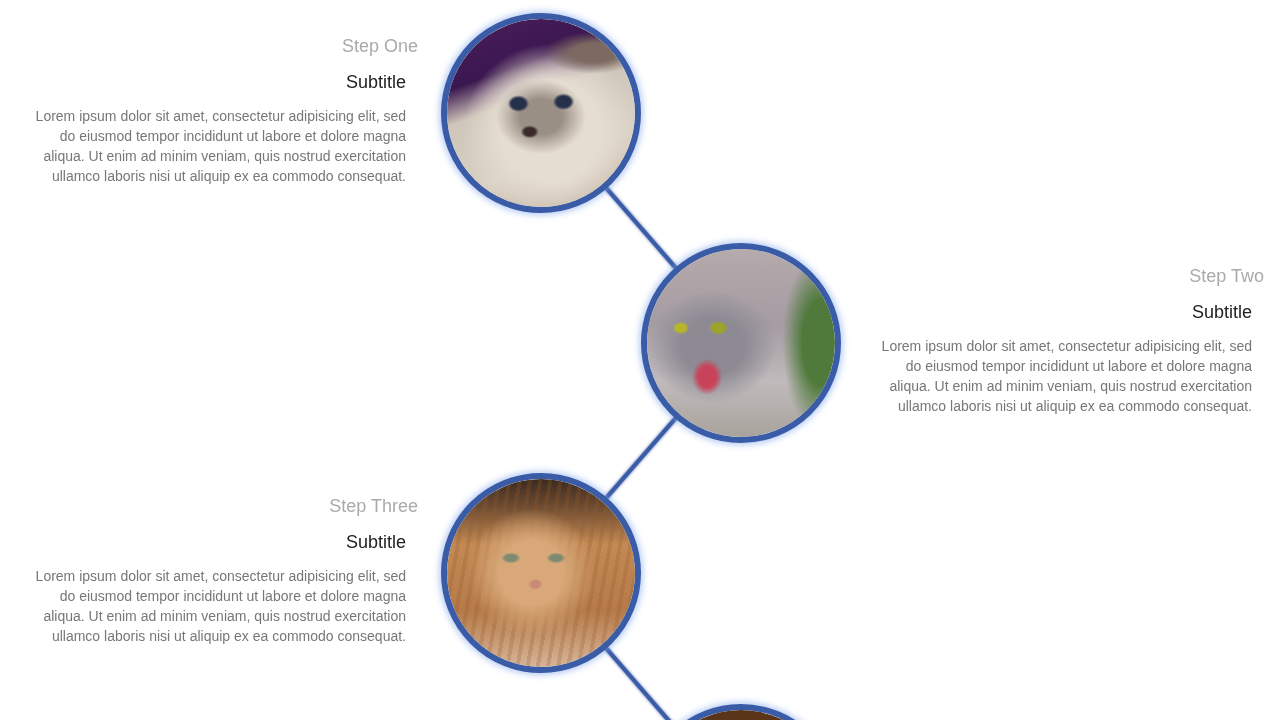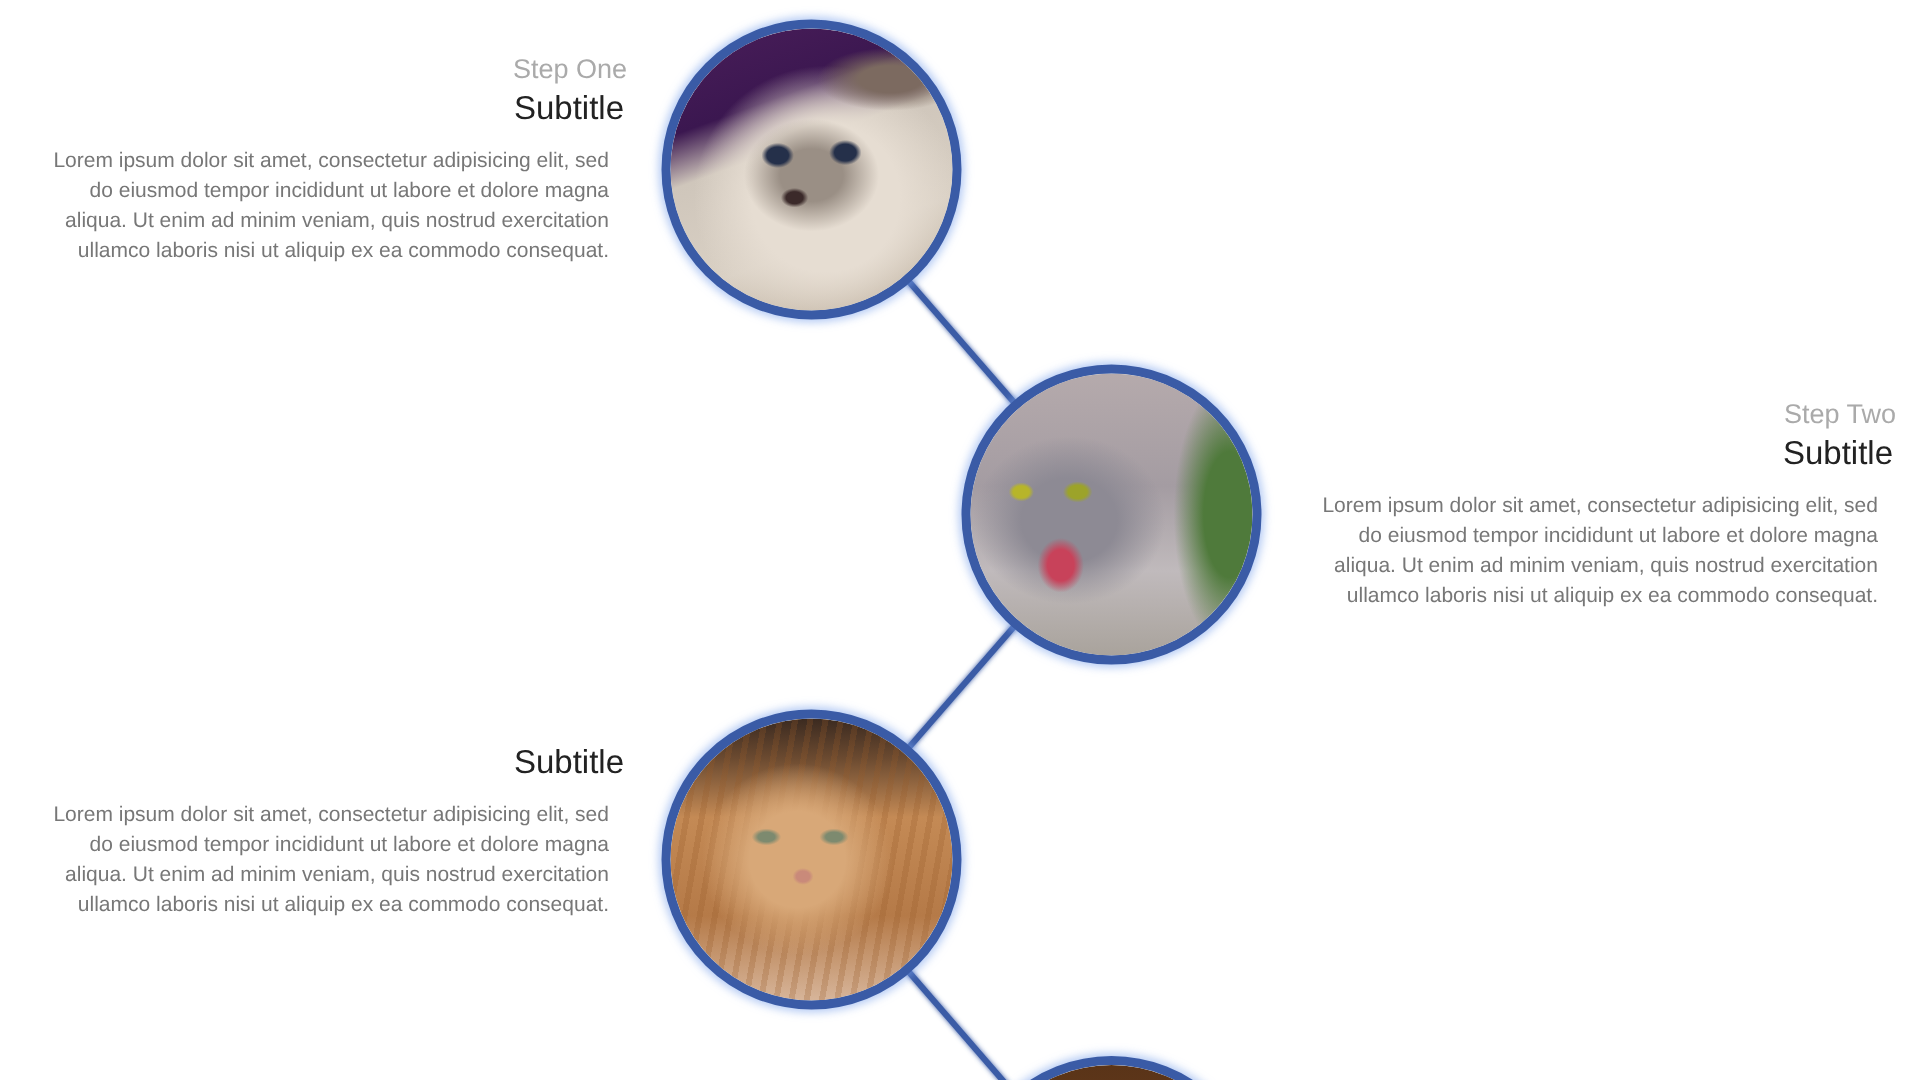--- a/index.html
+++ b/index.html
@@ -80,24 +80,24 @@
   .text-block.left { text-align: right; }
   .text-block.right { text-align: right; }
   .step-title {
     font-size: 18px;
     line-height: 24px;
     color: #aaaaaa;
     margin: 0;
     font-weight: normal;
   }
   .step-subtitle {
-    font-size: 22px;
+    font-size: 18px;
     line-height: 24px;
     color: #222222;
-    margin: 2px;
+    margin: 12px;
     font-weight: normal;
   }
   .step-body {
     font-size: 14px;
     line-height: 20px;
     color: #777777;
     margin: 12px;
   }
 </style>
 </head>
@@ -134,20 +134,21 @@
   <div class="node" style="left:641px; top:243px;">
     <div class="photo cat-2"></div>
   </div>
   <div class="text-block right" style="left:864px; top:264px;">
     <h3 class="step-title">Step Two</h3>
     <h4 class="step-subtitle">Subtitle</h4>
     <p class="step-body">Lorem ipsum dolor sit amet, consectetur adipisicing elit, sed do eiusmod tempor incididunt ut labore et dolore magna aliqua. Ut enim ad minim veniam, quis nostrud exercitation ullamco laboris nisi ut aliquip ex ea commodo consequat.</p>
   </div>
 
   <div class="text-block left" style="left:18px; top:494px;">
+    <h3 class="step-title">Step Three</h3>
     <h4 class="step-subtitle">Subtitle</h4>
     <p class="step-body">Lorem ipsum dolor sit amet, consectetur adipisicing elit, sed do eiusmod tempor incididunt ut labore et dolore magna aliqua. Ut enim ad minim veniam, quis nostrud exercitation ullamco laboris nisi ut aliquip ex ea commodo consequat.</p>
   </div>
   <div class="node" style="left:441px; top:473px;">
     <div class="photo cat-3"></div>
   </div>
 
   <div class="node" style="left:641px; top:704px;">
     <div class="photo cat-4"></div>
   </div>

